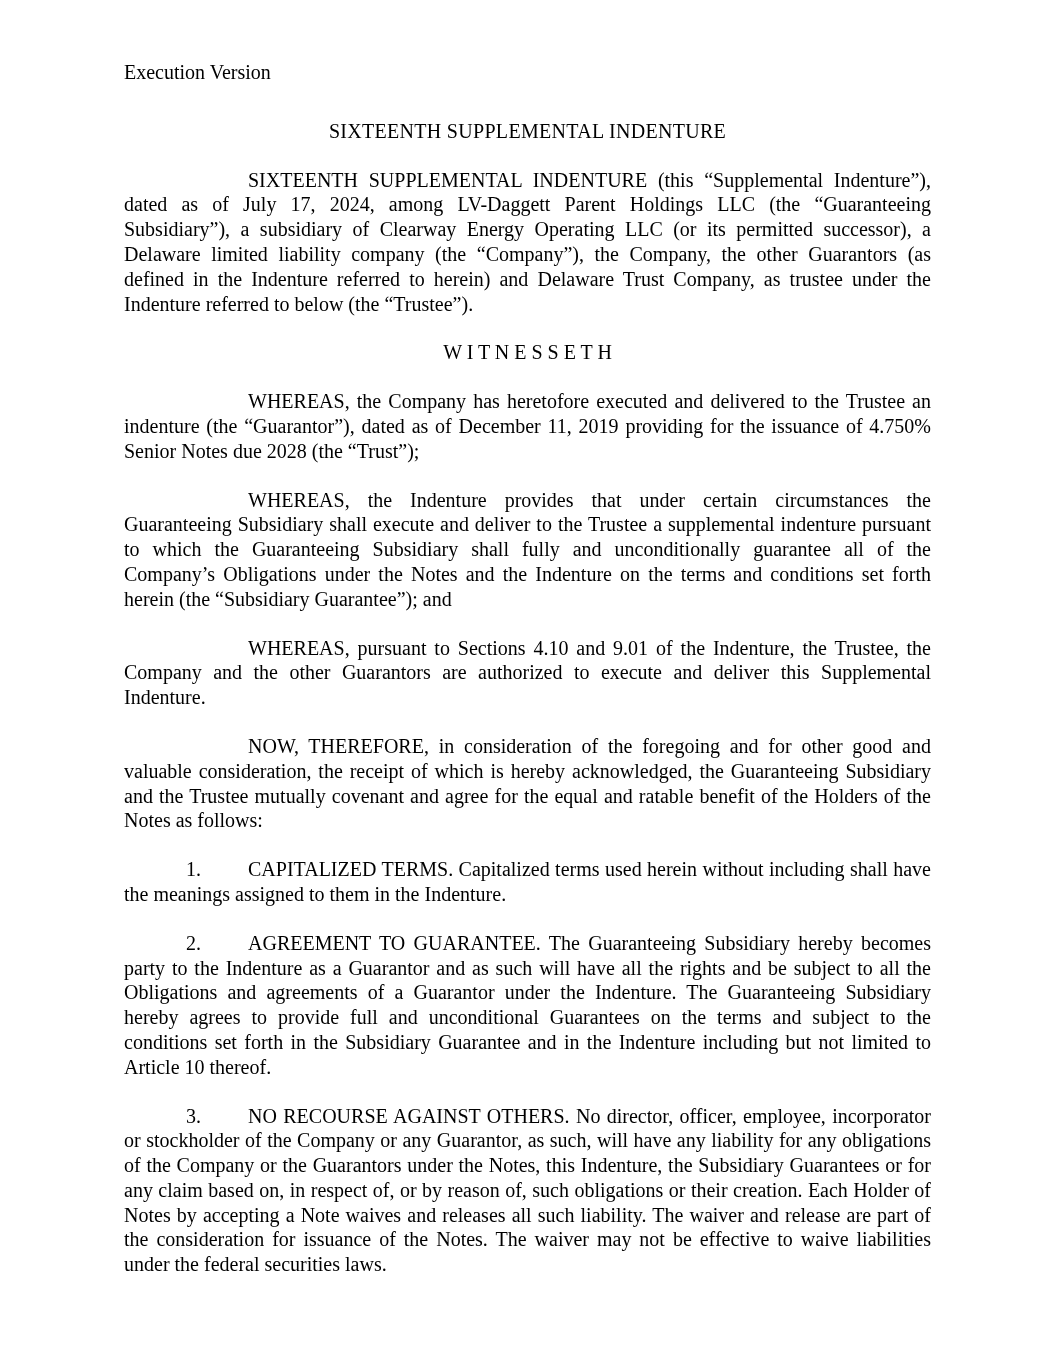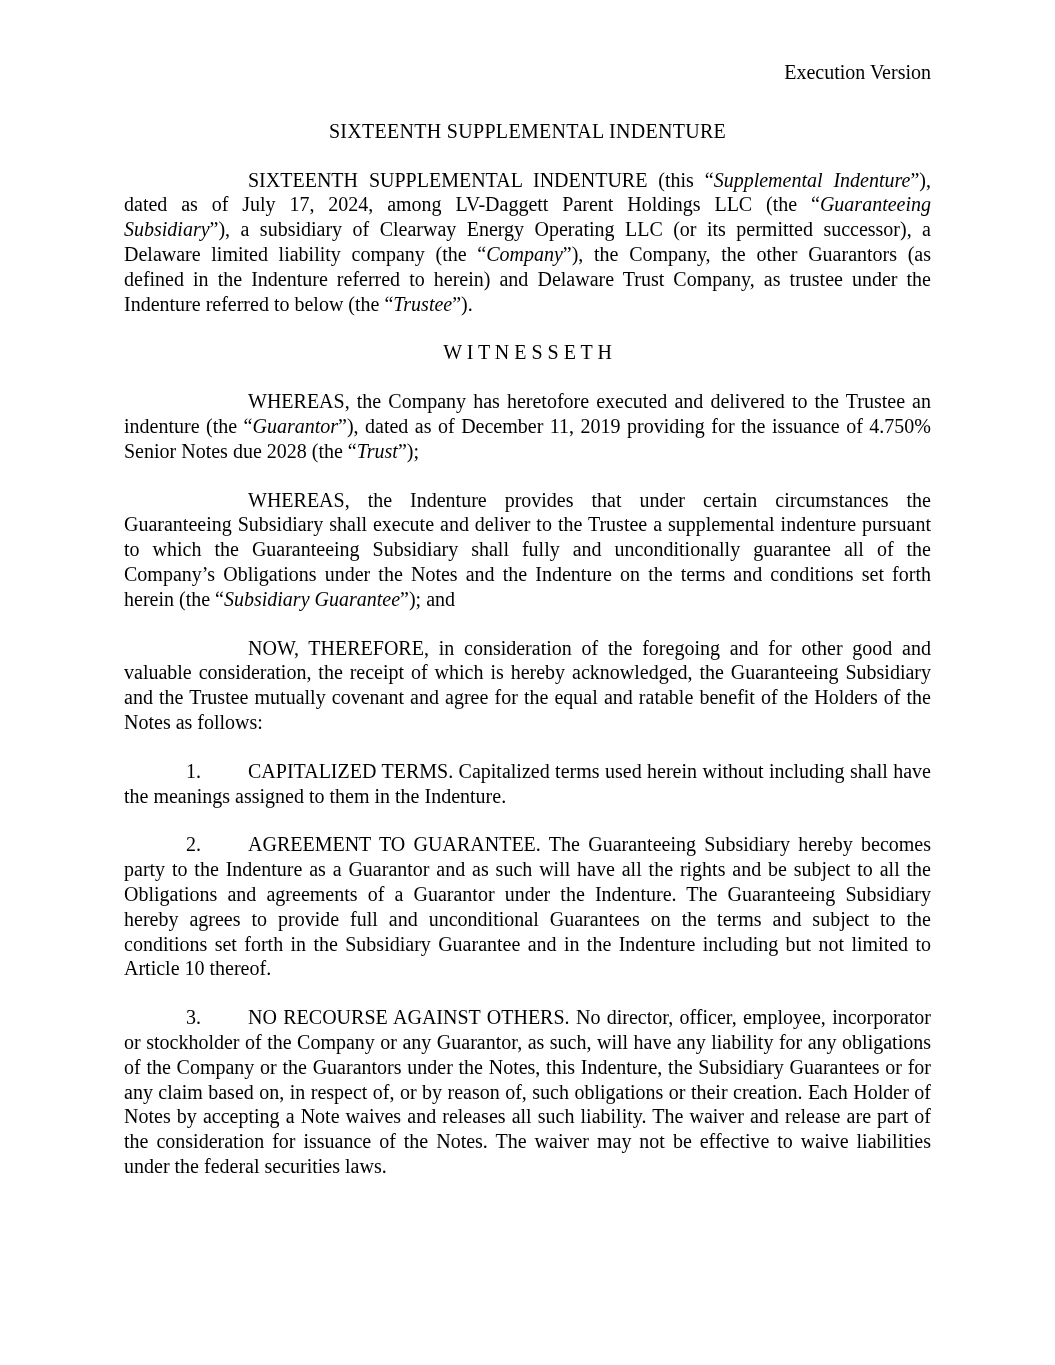--- a/index.html
+++ b/index.html
@@ -14,21 +14,20 @@
     box-sizing: border-box;
     margin: 0 auto;
     padding: 60px 124px 48px 124px;
     background: #ffffff;
     color: #000000;
     font-family: "Liberation Serif", "DejaVu Serif", serif;
     font-size: 20px;
     line-height: 1.24;
   }
   .exec-version {
-    text-align: right;
     margin: 0;
   }
   .doc-title {
     text-align: center;
     font-size: 20px;
     font-weight: normal;
     margin: 34px 0 0 0;
     letter-spacing: 0.3px;
   }
   .para {
@@ -44,34 +43,34 @@
   .para.heading {
     text-align: center;
     text-indent: 0;
   }
   .para-number {
     display: inline-block;
     width: 62px;
     text-indent: 0;
   }
   .italic {
-    font-style: italic;
   }
 </style>
 </head>
 <body>
 
 <div class="page">
   <p class="exec-version">Execution Version</p>
 
   <h1 class="doc-title">SIXTEENTH SUPPLEMENTAL INDENTURE</h1>
 
   <div id="paragraphs">
       <p class="para body"><span>SIXTEENTH SUPPLEMENTAL INDENTURE (this “</span><span class="italic">Supplemental Indenture</span><span>”), dated as of July 17, 2024, among LV-Daggett Parent Holdings LLC (the “</span><span class="italic">Guaranteeing Subsidiary</span><span>”), a subsidiary of Clearway Energy Operating LLC (or its permitted successor), a Delaware limited liability company (the “</span><span class="italic">Company</span><span>”), the Company, the other Guarantors (as defined in the Indenture referred to herein) and Delaware Trust Company, as trustee under the Indenture referred to below (the “</span><span class="italic">Trustee</span><span>”).</span></p>
       <p class="para heading"><span>W I T N E S S E T H</span></p>
       <p class="para body"><span>WHEREAS, the Company has heretofore executed and delivered to the Trustee an indenture (the “</span><span class="italic">Guarantor</span><span>”), dated as of December 11, 2019 providing for the issuance of 4.750% Senior Notes due 2028 (the “</span><span class="italic">Trust</span><span>”);</span></p>
       <p class="para body"><span>WHEREAS, the Indenture provides that under certain circumstances the Guaranteeing Subsidiary shall execute and deliver to the Trustee a supplemental indenture pursuant to which the Guaranteeing Subsidiary shall fully and unconditionally guarantee all of the Company’s Obligations under the Notes and the Indenture on the terms and conditions set forth herein (the “</span><span class="italic">Subsidiary Guarantee</span><span>”); and</span></p>
+      <p class="para body"><span>WHEREAS, pursuant to Sections 4.10 and 9.01 of the Indenture, the Trustee, the Company and the other Guarantors are authorized to execute and deliver this Supplemental Indenture.</span></p>
       <p class="para body"><span>NOW, THEREFORE, in consideration of the foregoing and for other good and valuable consideration, the receipt of which is hereby acknowledged, the Guaranteeing Subsidiary and the Trustee mutually covenant and agree for the equal and ratable benefit of the Holders of the Notes as follows:</span></p>
       <p class="para numbered"><span class="para-number">1.</span><span>CAPITALIZED TERMS. Capitalized terms used herein without including shall have the meanings assigned to them in the Indenture.</span></p>
       <p class="para numbered"><span class="para-number">2.</span><span>AGREEMENT TO GUARANTEE. The Guaranteeing Subsidiary hereby becomes party to the Indenture as a Guarantor and as such will have all the rights and be subject to all the Obligations and agreements of a Guarantor under the Indenture. The Guaranteeing Subsidiary hereby agrees to provide full and unconditional Guarantees on the terms and subject to the conditions set forth in the Subsidiary Guarantee and in the Indenture including but not limited to Article 10 thereof.</span></p>
       <p class="para numbered"><span class="para-number">3.</span><span>NO RECOURSE AGAINST OTHERS. No director, officer, employee, incorporator or stockholder of the Company or any Guarantor, as such, will have any liability for any obligations of the Company or the Guarantors under the Notes, this Indenture, the Subsidiary Guarantees or for any claim based on, in respect of, or by reason of, such obligations or their creation. Each Holder of Notes by accepting a Note waives and releases all such liability. The waiver and release are part of the consideration for issuance of the Notes. The waiver may not be effective to waive liabilities under the federal securities laws.</span></p>
     </div>
 </div>
 
 </body></html>

